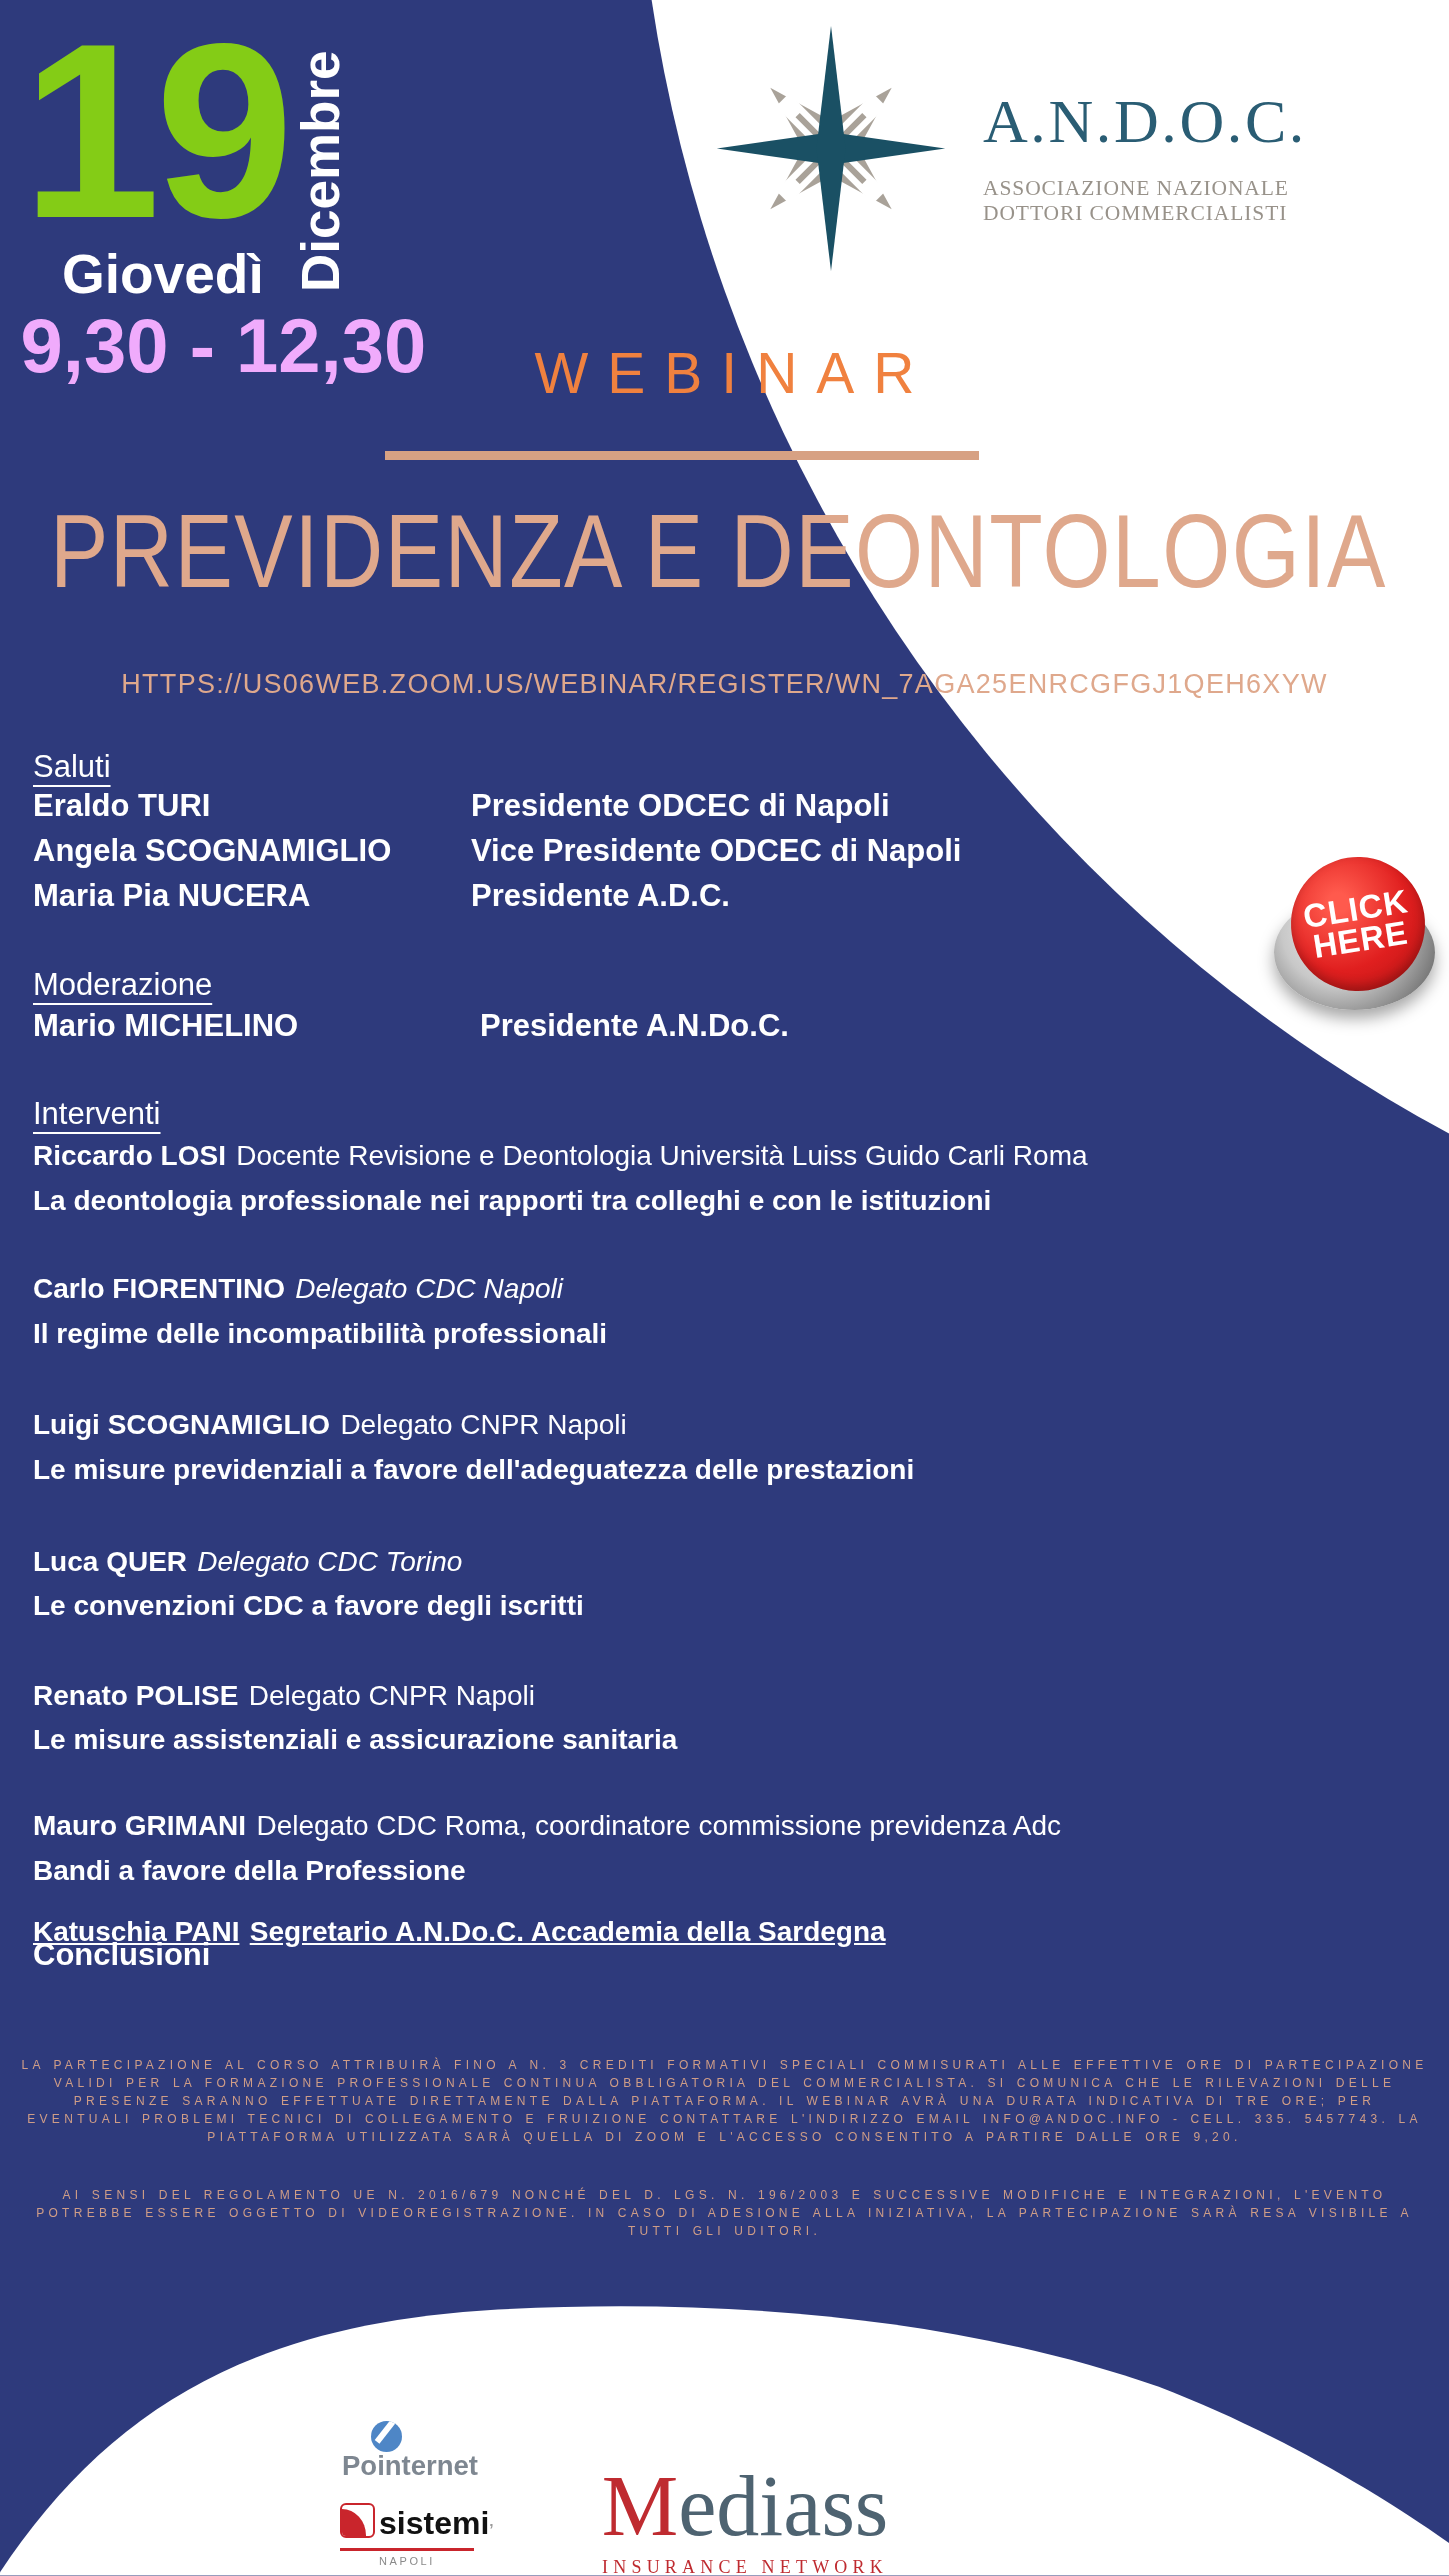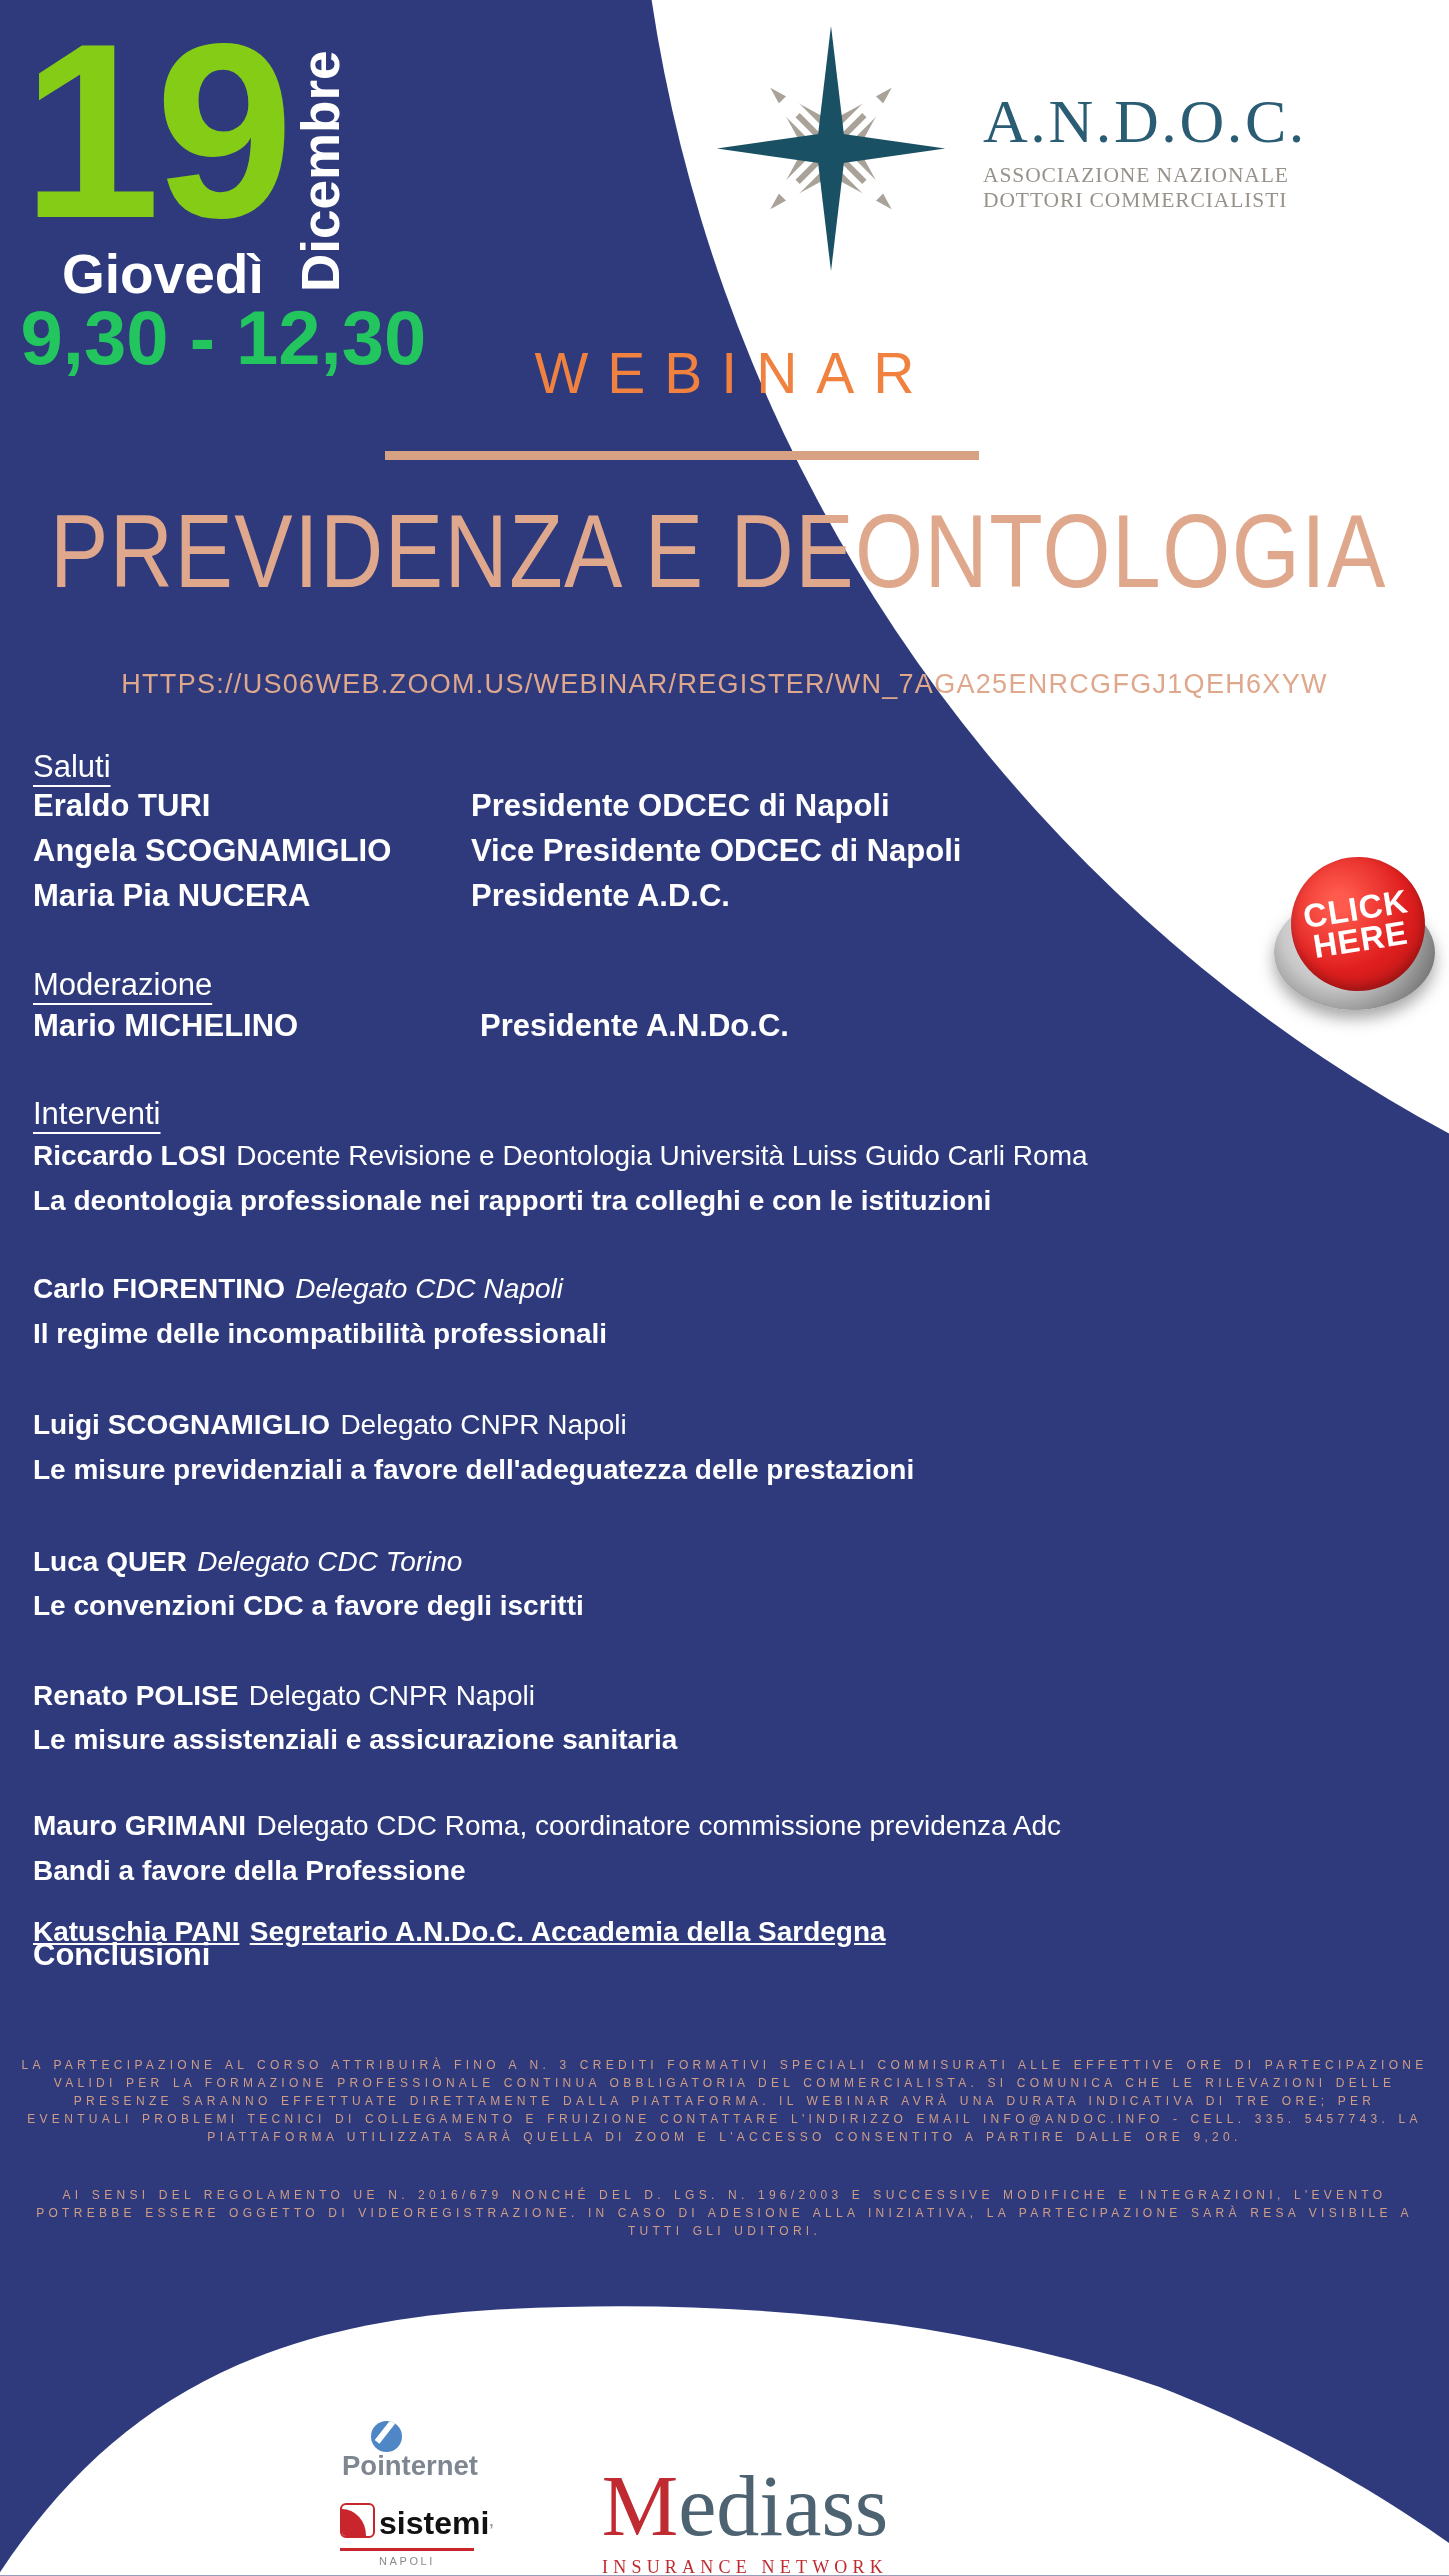--- a/index.html
+++ b/index.html
@@ -9,28 +9,28 @@
     font-family:"Liberation Sans", sans-serif;
   }
   .bg-shapes { position:absolute; left:0; top:0; z-index:1; }
   .layer { position:absolute; z-index:2; }
 
   
   .day { left:22px; top:6.9px; font-size:249px; font-weight:bold; color:#84cc16; line-height:1; letter-spacing:-5.2px; }
   .month { left:290px; top:26px; height:266px; writing-mode:vertical-rl; transform:rotate(180deg);
            font-size:53px; font-weight:bold; color:#fff; }
   .weekday { left:62px; top:242px; font-size:55px; font-weight:bold; color:#fff; }
-  .time { left:20.6px; top:294px; font-size:76px; font-weight:bold; color:#22c55e; }
+  .time { left:20.6px; top:302px; font-size:76px; font-weight:bold; color:#f0abfc; }
 
   
   .star { left:715px; top:24px; }
   .andoc-text { left:983px; top:86px; color:var(--andoc-text,#2a5d74); }
   .andoc-acronym { font-family:"Liberation Serif", serif; font-size:62px; letter-spacing:2.6px; }
   .andoc-sub { font-family:"Liberation Serif", serif; font-size:21.5px; letter-spacing:0.9px;
-               color:var(--andoc-sub,#98928a); line-height:25px; margin-top:6px; }
+               color:var(--andoc-sub,#98928a); line-height:25px; margin-top:19px; }
 
   
   .kicker { left:0; top:340px; width:100%; text-align:center; font-size:57px; letter-spacing:19px;
             padding-left:19px; box-sizing:border-box; color:var(--orange,#f0813f); }
   .divider { left:385px; top:451px; width:594px; height:8.6px; background:var(--tan-line,#d7a183); }
   .title { left:50px; top:500px; font-size:103px; letter-spacing:1.7px; white-space:nowrap;
            color:var(--peach,#dfa88c); transform:scaleX(0.85); transform-origin:left top; line-height:1; }
   .url { left:0; top:637px; width:100%; text-align:center; font-size:27px; letter-spacing:1.3px;
          color:var(--peach,#dfa88c); text-decoration:none;margin-top:32px; }
 

